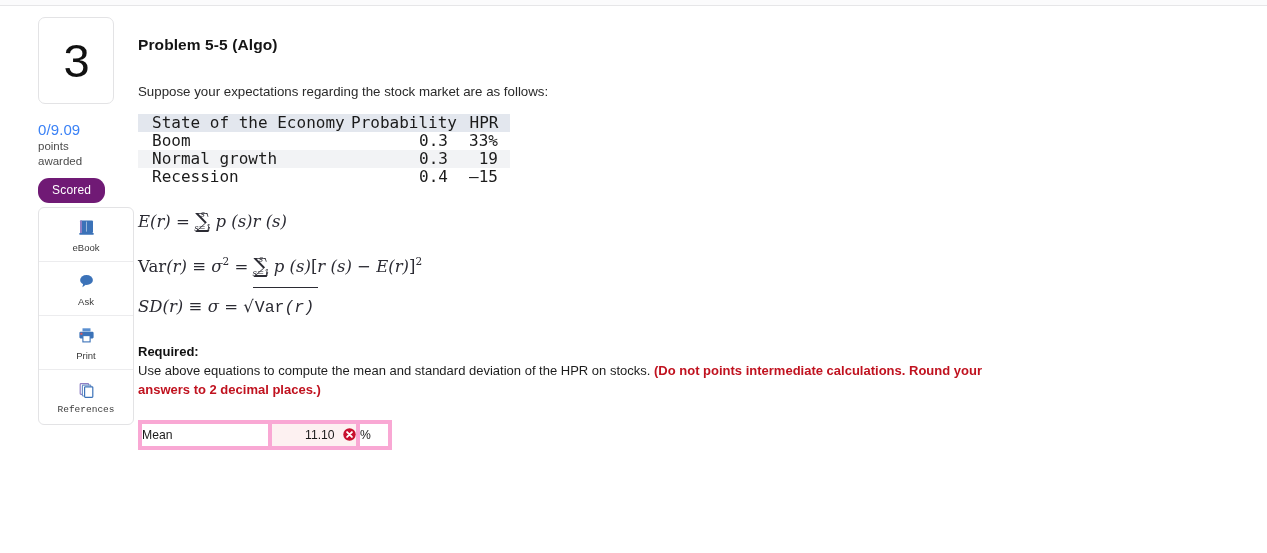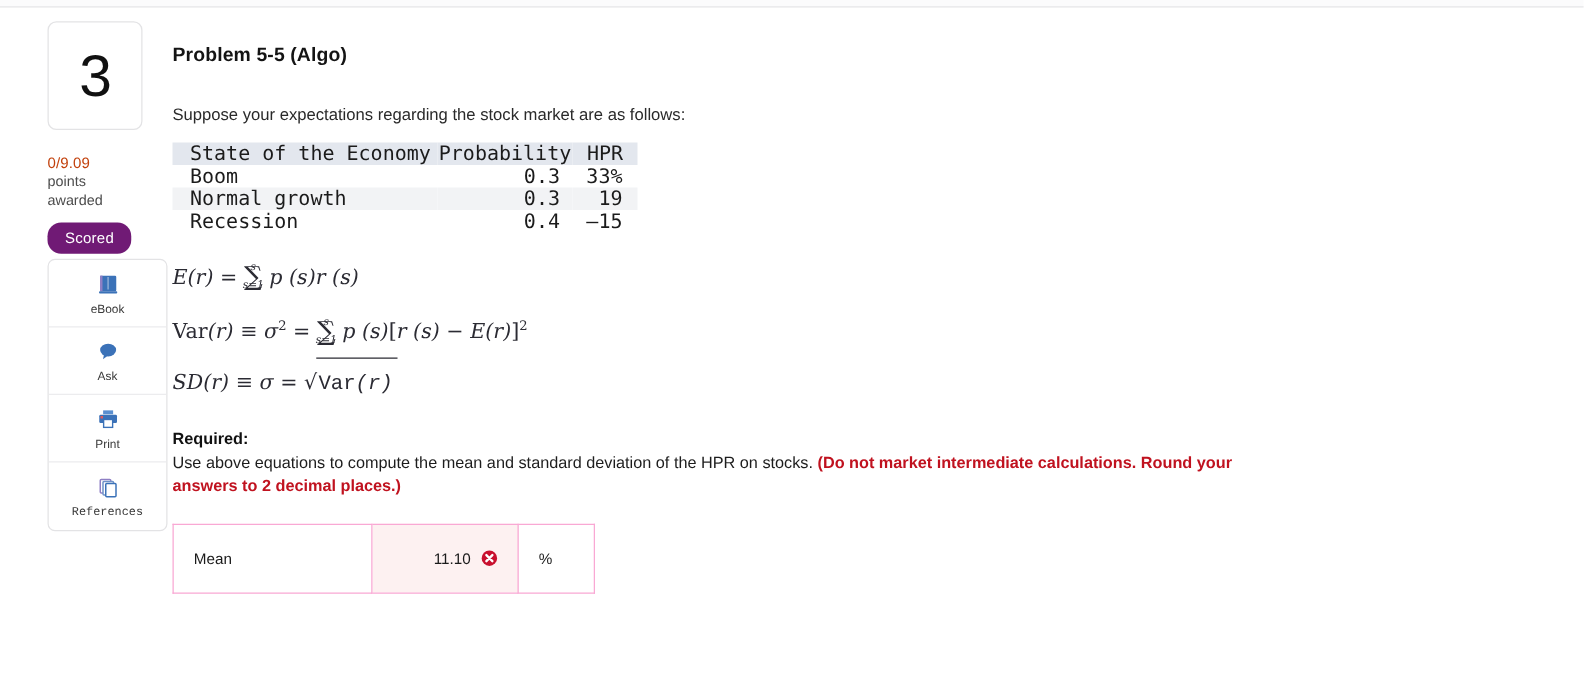--- a/index.html
+++ b/index.html
@@ -58,22 +58,22 @@
     line-height: 47px;
     color: #111111;
     font-weight: 400;
     letter-spacing: -1px;
   }
   .points {
     margin-top: 18px;
     width: 100%;
   }
   .points-score {
-    font-size: 12px;
-    color: #c2410c;
+    font-size: 15px;
+    color: #3b82f6;
     line-height: 16px;
     letter-spacing: 0.1px;
   }
   .points-label {
     font-size: 11.5px;
     color: #4c4c4c;
     line-height: 15px;
     margin-top: 1px;
   }
   .scored-badge {
@@ -232,22 +232,22 @@
 
   
   .ans-table {
     margin-top: 21px;
     border-collapse: collapse;
     font-size: 12.2px;
     color: #1b1b1b;
     table-layout: fixed;
   }
   .ans-table td {
-    border: 1px solid #f9a8d4;
-    padding: 16px;
+    border: 4px solid #f9a8d4;
+    padding: 0;
     vertical-align: middle;
     height: 22px;
   }
   .ans-label {
     width: 126px;
     padding: 3px 0 3px 5px;
     line-height: 14px;
   }
   .ans-value {
     width: 84px;
@@ -403,21 +403,21 @@
         <span>σ</span>
         <span class="up">=</span>
         <span class="up">√</span><span class="radic"><span class="up">Var</span><span>(r)</span></span>
       </div>
 
     </div>
 
     <div class="required-head">Required:</div>
     <div class="required-body">
       <span>Use above equations to compute the mean and standard deviation of the HPR on stocks.</span>
-      <span class="red-note">(Do not market intermediate calculations.</span>
+      <span class="red-note">(Do not points intermediate calculations.</span>
       <span class="red-note">Round your answers to 2 decimal places.)</span>
     </div>
 
     <table class="ans-table">
       <tbody>
         <tr>
           <td class="ans-label">Mean</td>
           <td class="ans-value">
             <span class="num">11.10</span>
             <span class="xmark">

